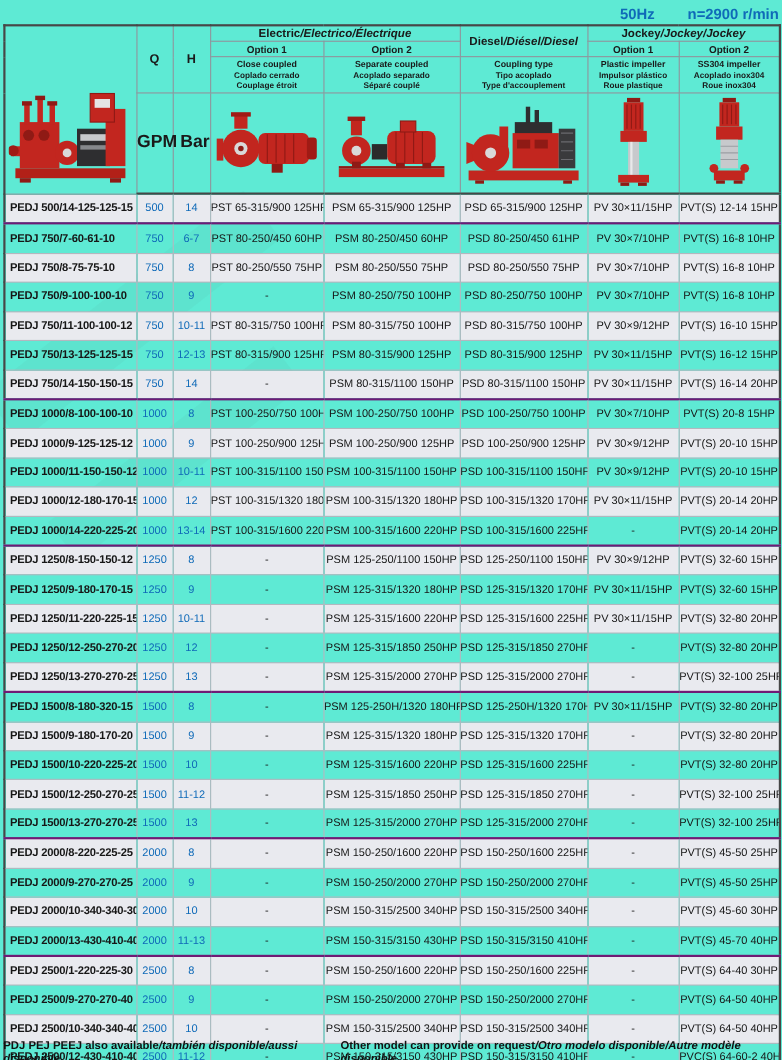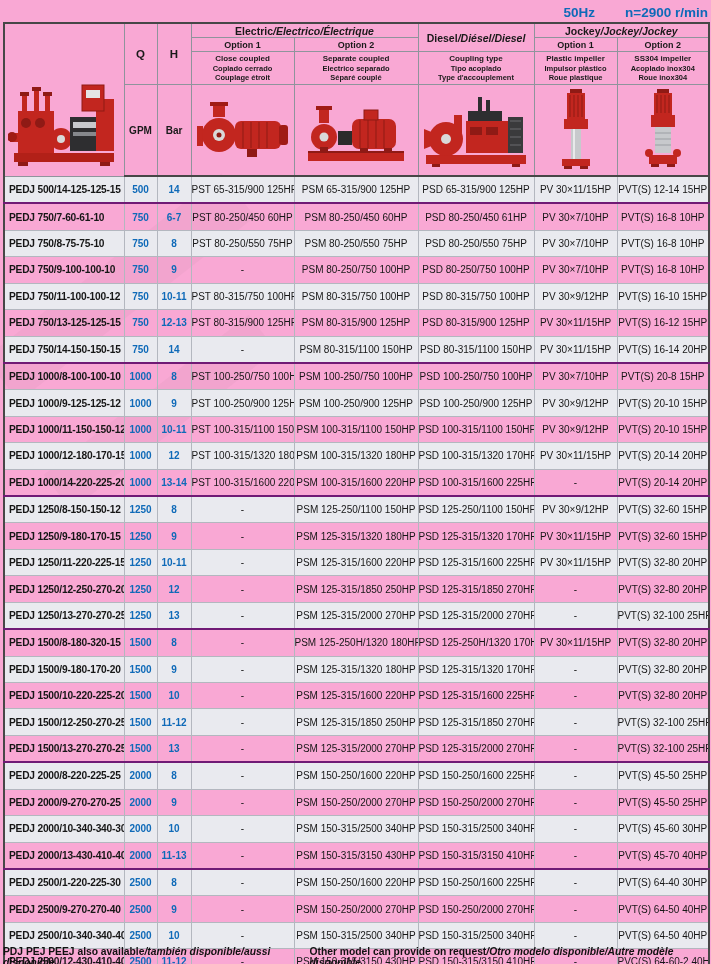--- a/index.html
+++ b/index.html
@@ -1,44 +1,44 @@
 <!DOCTYPE html>
 <html><head>
 <meta charset="utf-8">
 <style>
   html,body{margin:0;padding:0;background:#fff;}
-  .page{position:relative;width:711px;height:964px;background:#f9a8d4;overflow:hidden;
+  .page{position:relative;width:711px;height:964px;background:#5eead4;overflow:hidden;
         font-family:"Liberation Sans",sans-serif;}
   .topbar{position:absolute;top:5px;right:3px;color:#0f6ab8;font-weight:bold;font-size:13.5px;}
   .topbar .freq{margin-right:30px;}
   .watermark{position:absolute;opacity:0.045;background:#555;pointer-events:none;}
   .wm1{left:-30px;top:260px;width:300px;height:55px;transform:rotate(-38deg);}
   .wm2{left:30px;top:390px;width:260px;height:45px;transform:rotate(-38deg);}
 
   table.spec{position:absolute;left:3px;top:22px;width:705px;border-collapse:collapse;
              table-layout:fixed;border:2px solid #474747;}
   th,td{padding:0;margin:0;}
   thead th{border:1px solid #8f949c;font-weight:bold;color:#1a1a1a;text-align:center;vertical-align:middle;}
   .group-title{font-size:10.5px;height:13px;}
   .group-title .tmain{font-style:normal;}
   .group-title i{font-style:italic;}
   .option-row th{font-size:9px;height:13px;margin-top:48px;}
   .qh-letter{font-size:11.5px;}
   .desc-row th{height:32px;font-size:8px;line-height:1.25;text-align:center;}
   .desc-row .d2{font-size:7.5px;}
   .img-row th{height:90px;border-bottom:2px solid #474747;}
-  .unit{font-size:10px;}
+  .unit{font-size:16px;text-align:right;}
   .model-head{vertical-align:bottom;}
   .model-head .imgwrap{display:flex;align-items:flex-end;justify-content:center;padding-bottom:3px;}
 
   tbody td{border:1px solid #b3b7bf;border-top:1px solid #c6c9cf;height:25.43px;
            font-size:10px;text-align:center;color:#161616;white-space:nowrap;overflow:hidden;
            vertical-align:middle;}
   tbody td.model{text-align:left;padding-left:4px;font-weight:bold;letter-spacing:-0.2px;font-size:10.2px;}
-  tbody td.qv{font-weight:bold;color:#0f6ab8;}
+  tbody td.qv{font-weight:normal;color:#0f6ab8;}
   tr.shaded td{background:#e9eaef;}
   tr.group-start td{border-top:2px solid #701a75;}
 
   .footer{position:absolute;left:3px;width:705px;top:946px;display:flex;
           justify-content:space-between;font-size:10.3px;font-weight:bold;color:#111;}
   .footer i{font-style:italic;}
   svg{display:block;}
 </style>
 </head>
 <body>
@@ -106,21 +106,21 @@
         <th>Option 2</th>
       </tr>
       <tr class="desc-row">
         <th>
           <div>Close coupled</div>
           <div class="d2">Coplado cerrado</div>
           <div class="d2">Couplage étroit</div>
         </th>
         <th>
           <div>Separate coupled</div>
-          <div class="d2">Electrico separado</div>
+          <div class="d2">Acoplado separado</div>
           <div class="d2">Séparé couplé</div>
         </th>
         <th>
           <div>Coupling type</div>
           <div class="d2">Tipo acoplado</div>
           <div class="d2">Type d'accouplement</div>
         </th>
         <th>
           <div>Plastic impeller</div>
           <div class="d2">Impulsor plástico</div>

